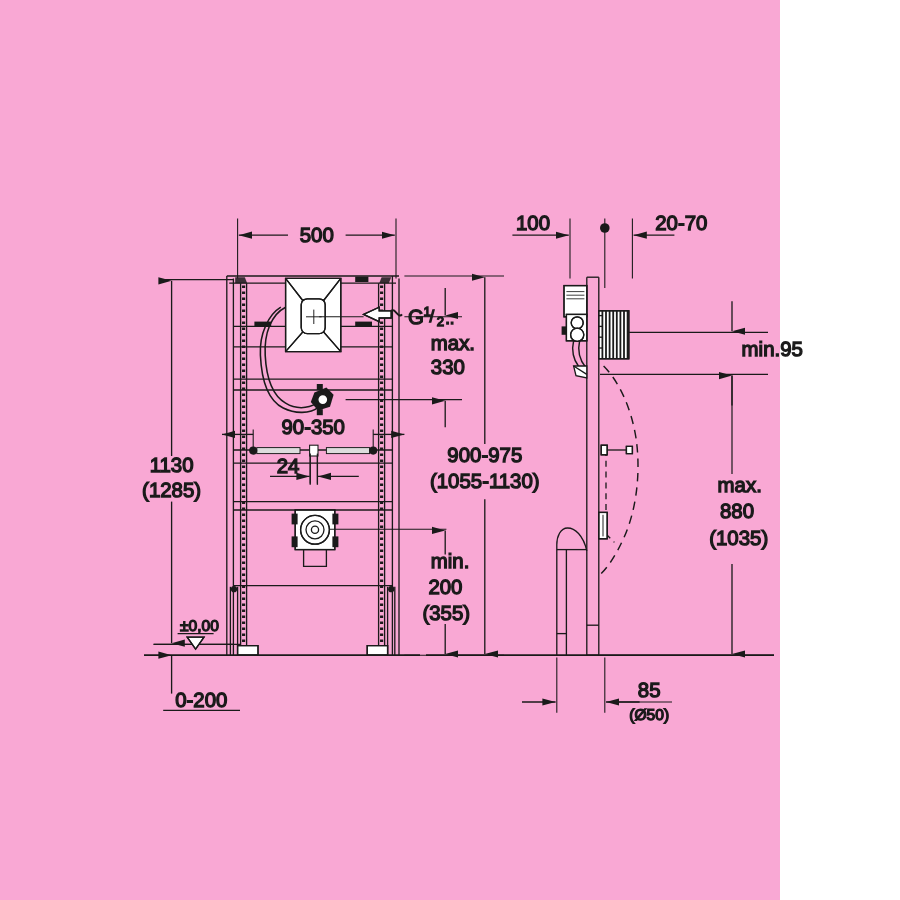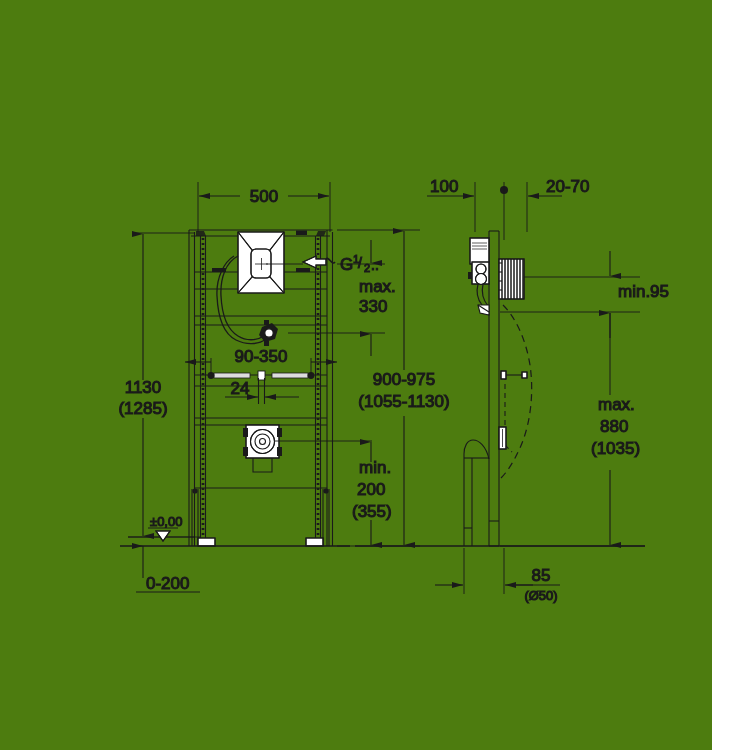--- a/index.html
+++ b/index.html
@@ -1,18 +1,18 @@
 <!DOCTYPE html>
 <html><head>
 <meta charset="utf-8">
 <style>
   html,body{margin:0;padding:0;background:#ffffff;}
   body{width:750px;height:750px;overflow:hidden;
        font-family:"Liberation Sans", sans-serif;color:#1a1a1a;}
-  #stage{position:relative;width:712px;height:750px;background:#4d7c0f;}
+  #stage{position:relative;width:650px;height:750px;background:#f9a8d4;}
   svg{display:block;position:absolute;top:0;left:0;}
   text{font-family:"Liberation Sans", sans-serif;fill:#1a1a1a;}
   .dimtxt{font-size:17px;}
   .dimtxt-s{font-size:13px;}
   .sup{font-size:11px;}
 </style>
 </head>
 <body>
 
 <div id="stage">

